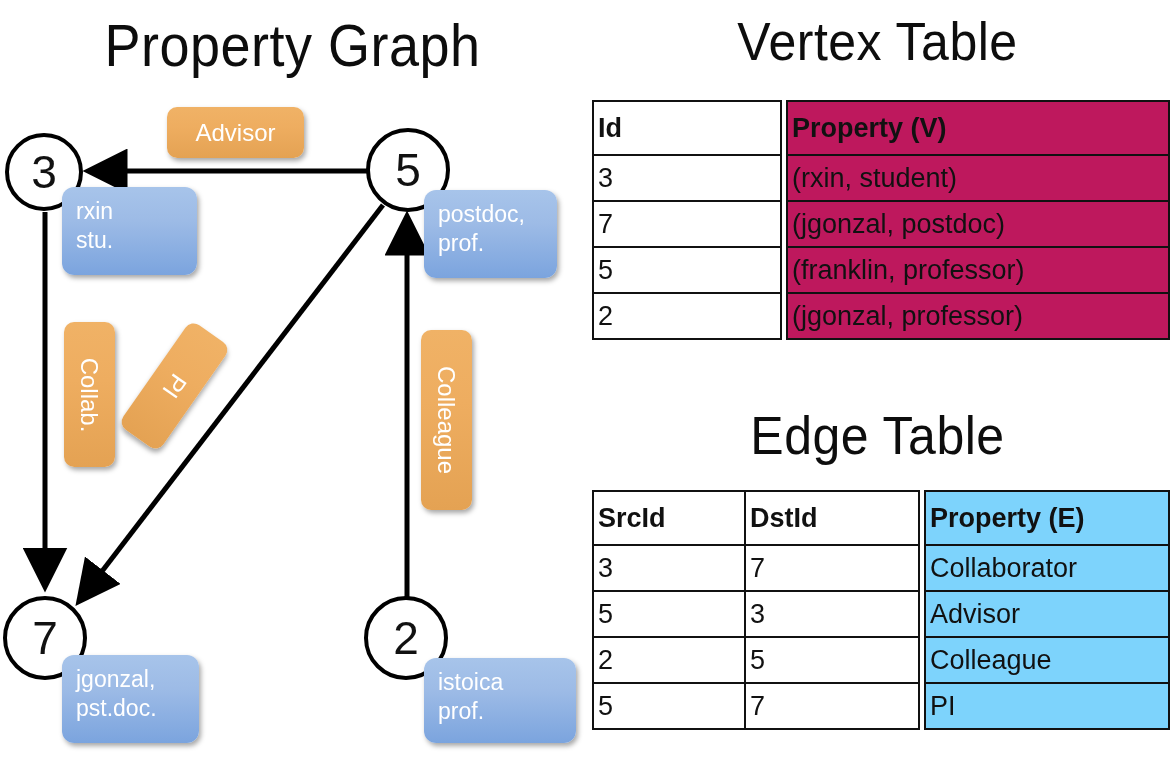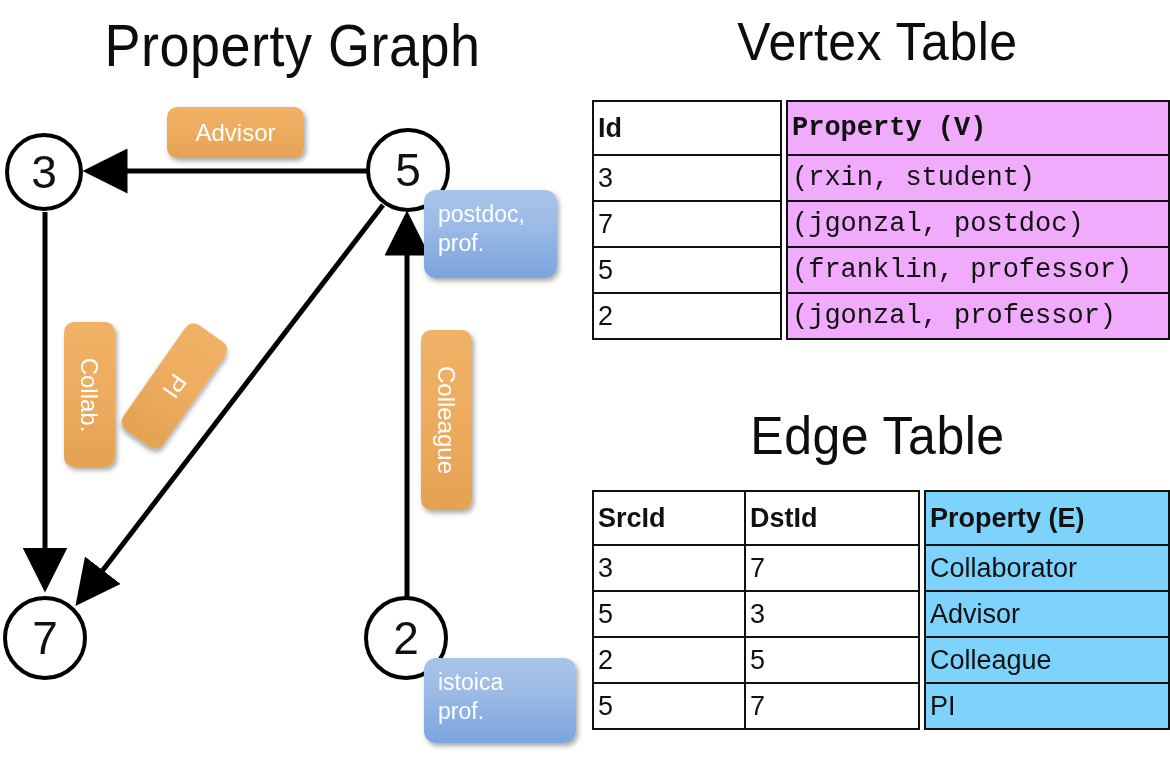--- a/index.html
+++ b/index.html
@@ -123,21 +123,21 @@
     font-size: 27px;
     color: #111;
     padding: 0 4px;
     box-sizing: border-box;
   }
   .tbl th {
     font-weight: 700;
     font-size: 27px;
     height: 54px;
   }
-  .cell-blue { background: #f0abfc; font-family: Liberation Mono, monospace; }
+  .cell-blue { background: #be185d; }
   .cell-orange { background: #7dd3fc; }
   .spacer-col { border: none !important; width: 6px; padding: 0 !important; }
 
   #vertex-table { left: 592px; top: 100px; width: 576px; }
   #edge-table   { left: 592px; top: 490px; width: 576px; border-radius: 25px; }
 </style>
 </head>
 <body>
 
 <div id="graph-panel">
@@ -166,23 +166,31 @@
   <div class="node" style="left:366px; top:128px; width:84px; height:84px;">
     <span>5</span>
   </div>
   <div class="node" style="left:3px; top:596px; width:84px; height:84px;">
     <span>7</span>
   </div>
   <div class="node" style="left:364px; top:596px; width:84px; height:84px;">
     <span>2</span>
   </div>
 
+  <div class="vbox" style="left:62px; top:187px; width:135px; height:88px;">
+    <div>rxin</div>
+    <div>stu.</div>
+  </div>
   <div class="vbox" style="left:424px; top:190px; width:133px; height:88px;">
     <div>postdoc,</div>
     <div>prof.</div>
+  </div>
+  <div class="vbox" style="left:62px; top:655px; width:137px; height:88px;">
+    <div>jgonzal,</div>
+    <div>pst.doc.</div>
   </div>
   <div class="vbox" style="left:424px; top:658px; width:152px; height:85px;">
     <div>istoica</div>
     <div>prof.</div>
   </div>
 
   <div class="ebox" style="left:167px; top:107px; width:137px; height:51px;">
     <span>Advisor</span>
   </div>
 

